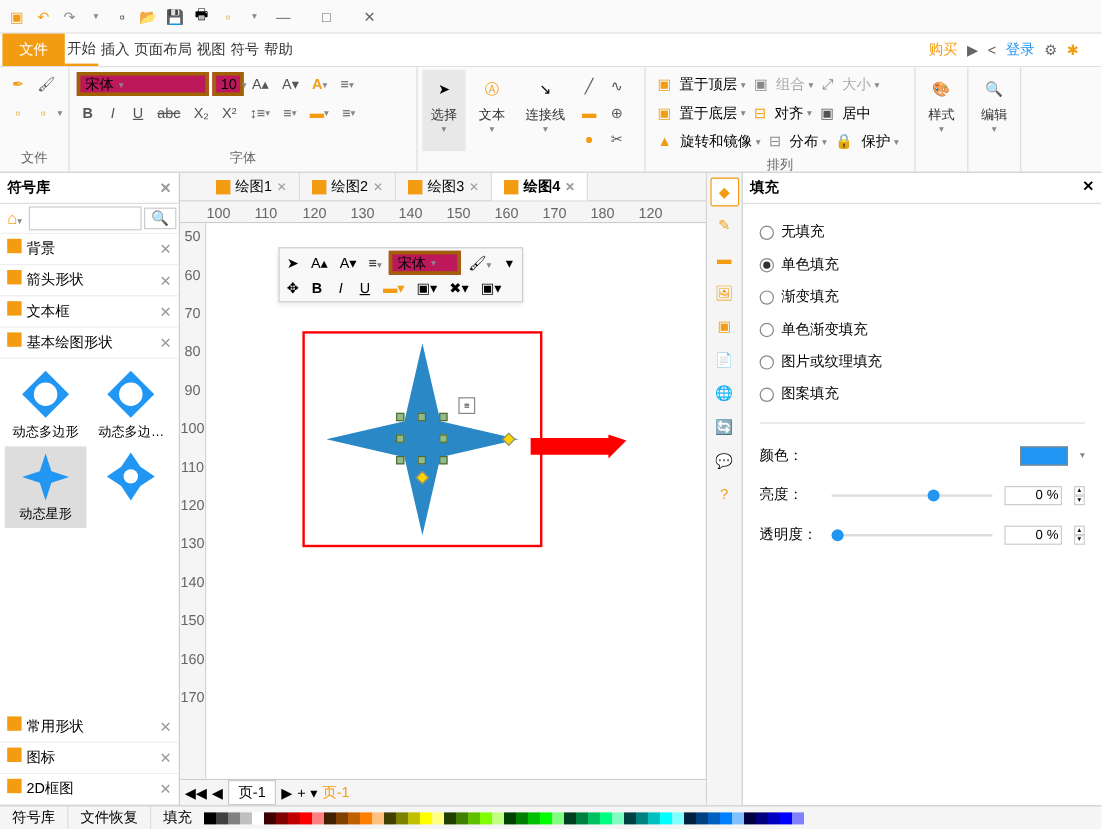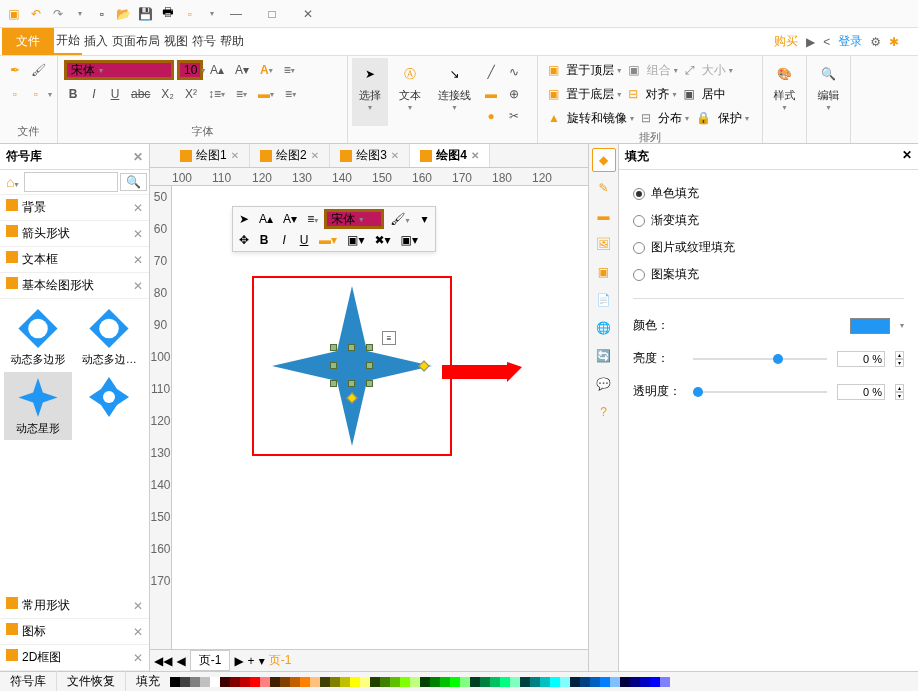--- a/index.html
+++ b/index.html
@@ -471,26 +471,34 @@
     <div class="strip-icon orange-icon">?</div>
   </div>
 
   <div class="right-panel">
     <div class="fill-header">
       <span>填充</span>
       <span>✕</span>
     </div>
     <div class="fill-body">
       <div class="radio-row">
+          <span class="radio"></span>
+          <span>无填充</span>
+        </div>
+      <div class="radio-row">
           <span class="radio checked"></span>
           <span>单色填充</span>
         </div>
       <div class="radio-row">
           <span class="radio"></span>
           <span>渐变填充</span>
+        </div>
+      <div class="radio-row">
+          <span class="radio"></span>
+          <span>单色渐变填充</span>
         </div>
       <div class="radio-row">
           <span class="radio"></span>
           <span>图片或纹理填充</span>
         </div>
       <div class="radio-row">
           <span class="radio"></span>
           <span>图案填充</span>
         </div>
       <hr style="margin:10px 0;border:none;border-top:1px solid #ddd">

